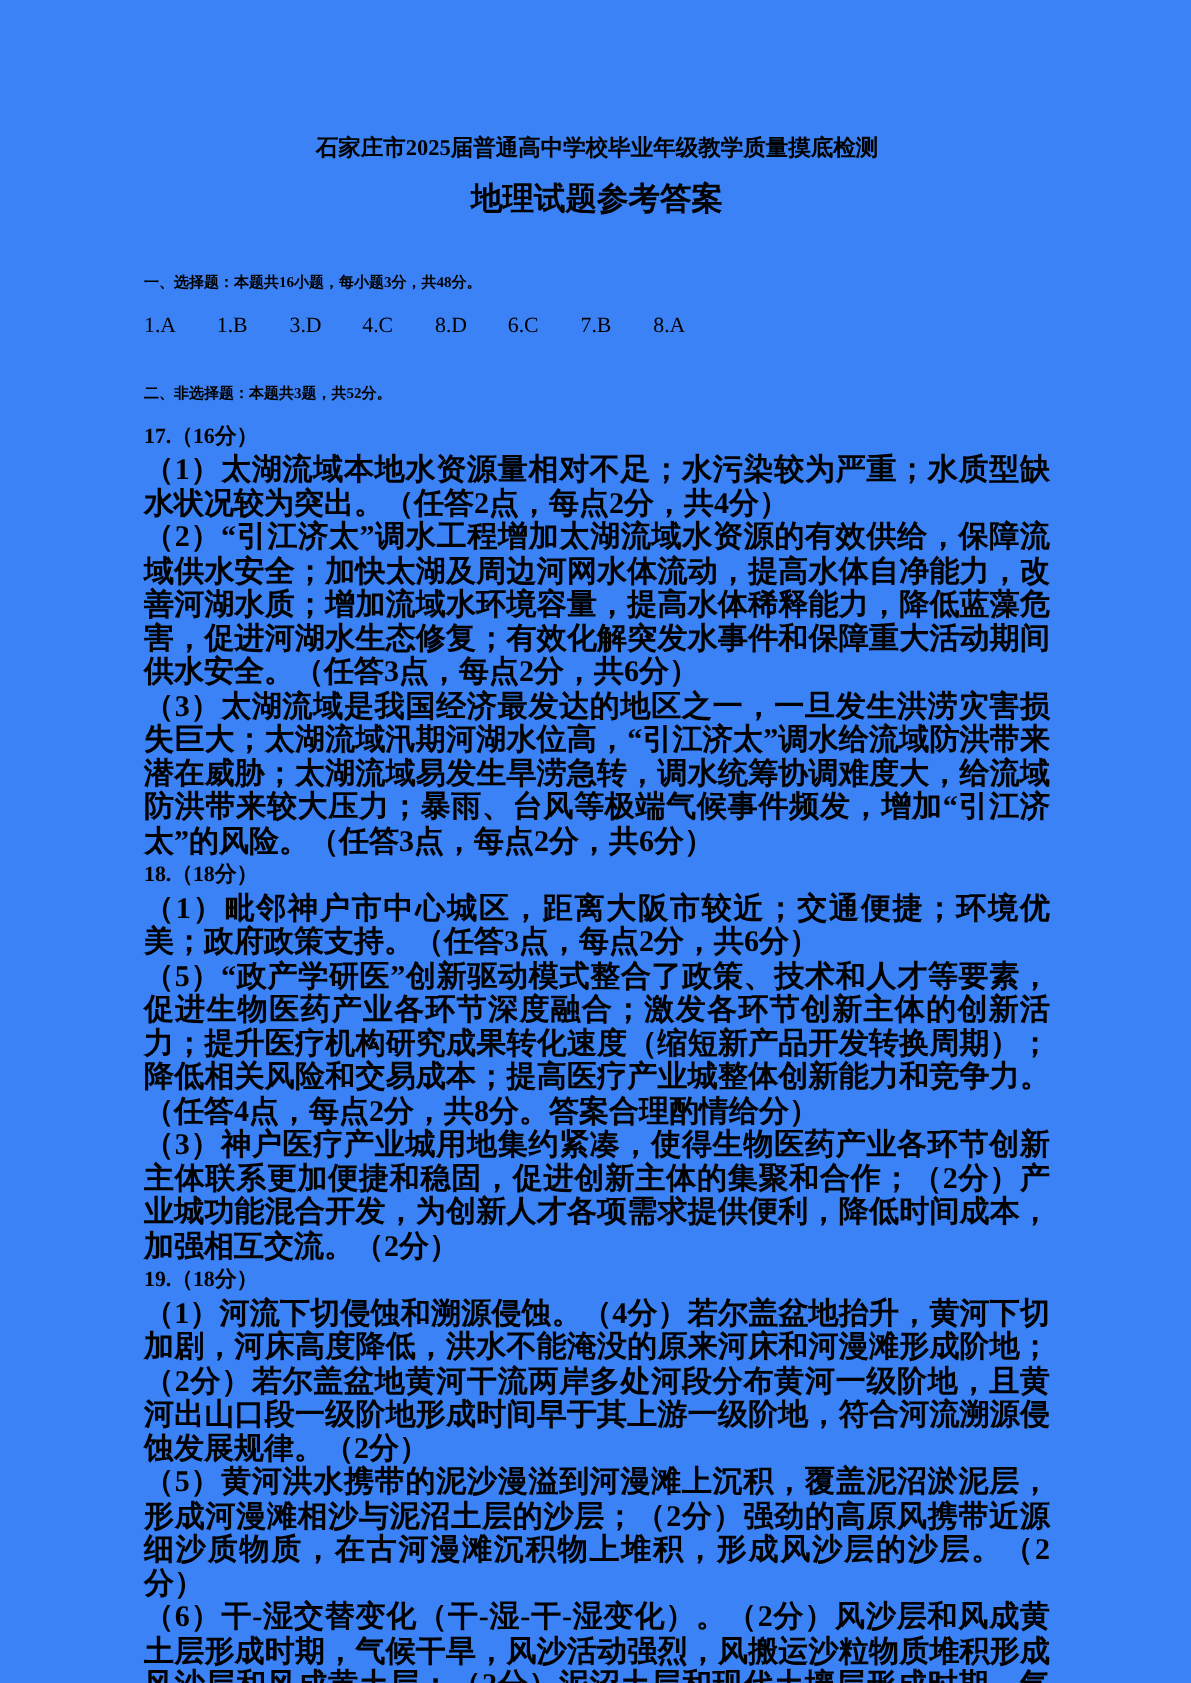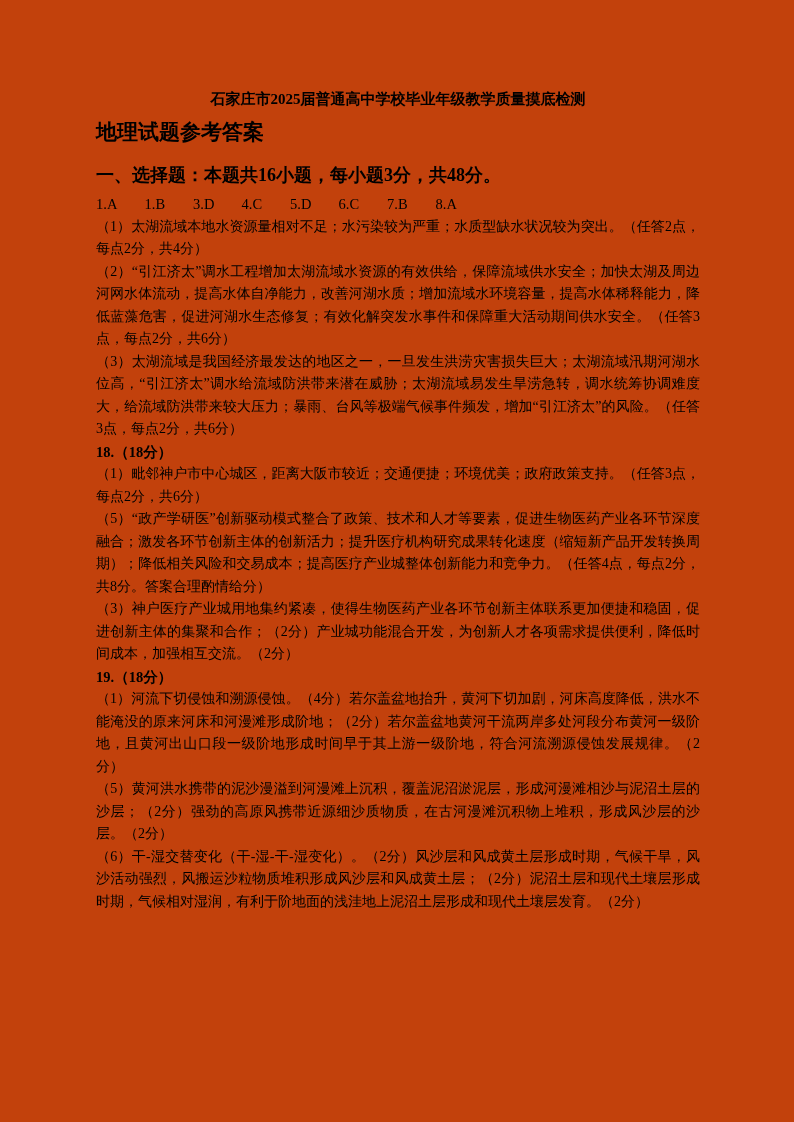--- a/index.html
+++ b/index.html
@@ -4,43 +4,43 @@
 <style>
   html, body {
     margin: 0;
     padding: 0;
     background: #ffffff;
   }
   .page {
     position: relative;
     width: 794px;
     height: 1122px;
-    background: #c2410c;
+    background: #3b82f6;
     color: #000000;
     box-sizing: border-box;
     padding: 88px 94px 40px 96px;
     font-family: "Liberation Serif", "DejaVu Serif", serif;
     overflow: hidden;
   }
   .school-header {
     text-align: center;
     font-size: 15px;
     font-weight: bold;
     line-height: 22px;
     margin-bottom: 8px;
   }
   .doc-title {
-    text-align: left;
+    text-align: center;
     font-size: 21px;
     font-weight: bold;
     line-height: 28px;
-    margin: 0 0 18px 0;
+    margin: 0 0 31px 0;
   }
   .section-heading {
-    font-size: 18px;
+    font-size: 10px;
     font-weight: bold;
     line-height: 23px;
     margin: 4px 0 6px 0;
   }
   .section-heading.second {
     margin-top: 22px;
   }
   .answers-row {
     font-size: 14.5px;
     line-height: 22.5px;
@@ -53,41 +53,44 @@
   .question {
     margin: 0;
   }
   .q-label {
     font-size: 14.5px;
     font-weight: bold;
     line-height: 22.5px;
   }
   .answer-para {
     margin: 0;
-    font-size: 14px;
+    font-size: 20px;
     line-height: 22.5px;
     text-align: justify;
+    font-weight: bold;
   }
 </style>
 </head>
 <body>
 
 <div class="page">
 
   <div class="school-header">石家庄市2025届普通高中学校毕业年级教学质量摸底检测</div>
 
   <h1 class="doc-title">地理试题参考答案</h1>
 
   <div class="section-heading">一、选择题：本题共16小题，每小题3分，共48分。</div>
 
-  <div class="answers-row"><span class="answer-item">1.A</span><span class="answer-item">1.B</span><span class="answer-item">3.D</span><span class="answer-item">4.C</span><span class="answer-item">5.D</span><span class="answer-item">6.C</span><span class="answer-item">7.B</span><span class="answer-item">8.A</span></div>
+  <div class="answers-row"><span class="answer-item">1.A</span><span class="answer-item">1.B</span><span class="answer-item">3.D</span><span class="answer-item">4.C</span><span class="answer-item">8.D</span><span class="answer-item">6.C</span><span class="answer-item">7.B</span><span class="answer-item">8.A</span></div>
 
 
+  <div class="section-heading second">二、非选择题：本题共3题，共52分。</div>
 
   <div class="question">
+    <div class="q-label">17.（16分）</div>
     <div>
         <p class="answer-para">（1）太湖流域本地水资源量相对不足；水污染较为严重；水质型缺水状况较为突出。（任答2点，每点2分，共4分）</p>
         <p class="answer-para">（2）“引江济太”调水工程增加太湖流域水资源的有效供给，保障流域供水安全；加快太湖及周边河网水体流动，提高水体自净能力，改善河湖水质；增加流域水环境容量，提高水体稀释能力，降低蓝藻危害，促进河湖水生态修复；有效化解突发水事件和保障重大活动期间供水安全。（任答3点，每点2分，共6分）</p>
         <p class="answer-para">（3）太湖流域是我国经济最发达的地区之一，一旦发生洪涝灾害损失巨大；太湖流域汛期河湖水位高，“引江济太”调水给流域防洪带来潜在威胁；太湖流域易发生旱涝急转，调水统筹协调难度大，给流域防洪带来较大压力；暴雨、台风等极端气候事件频发，增加“引江济太”的风险。（任答3点，每点2分，共6分）</p>
       </div>
   </div>
 
   <div class="question">
     <div class="q-label">18.（18分）</div>
     <div>

